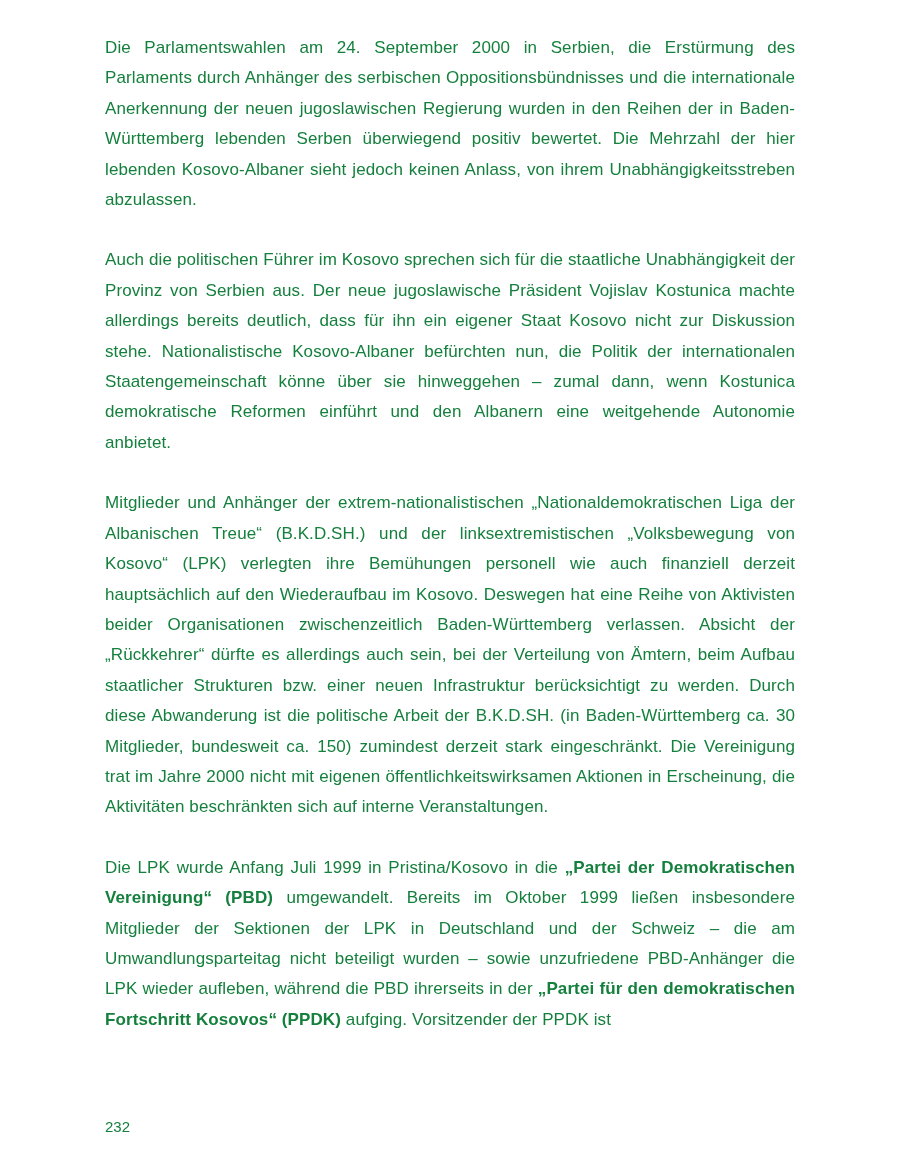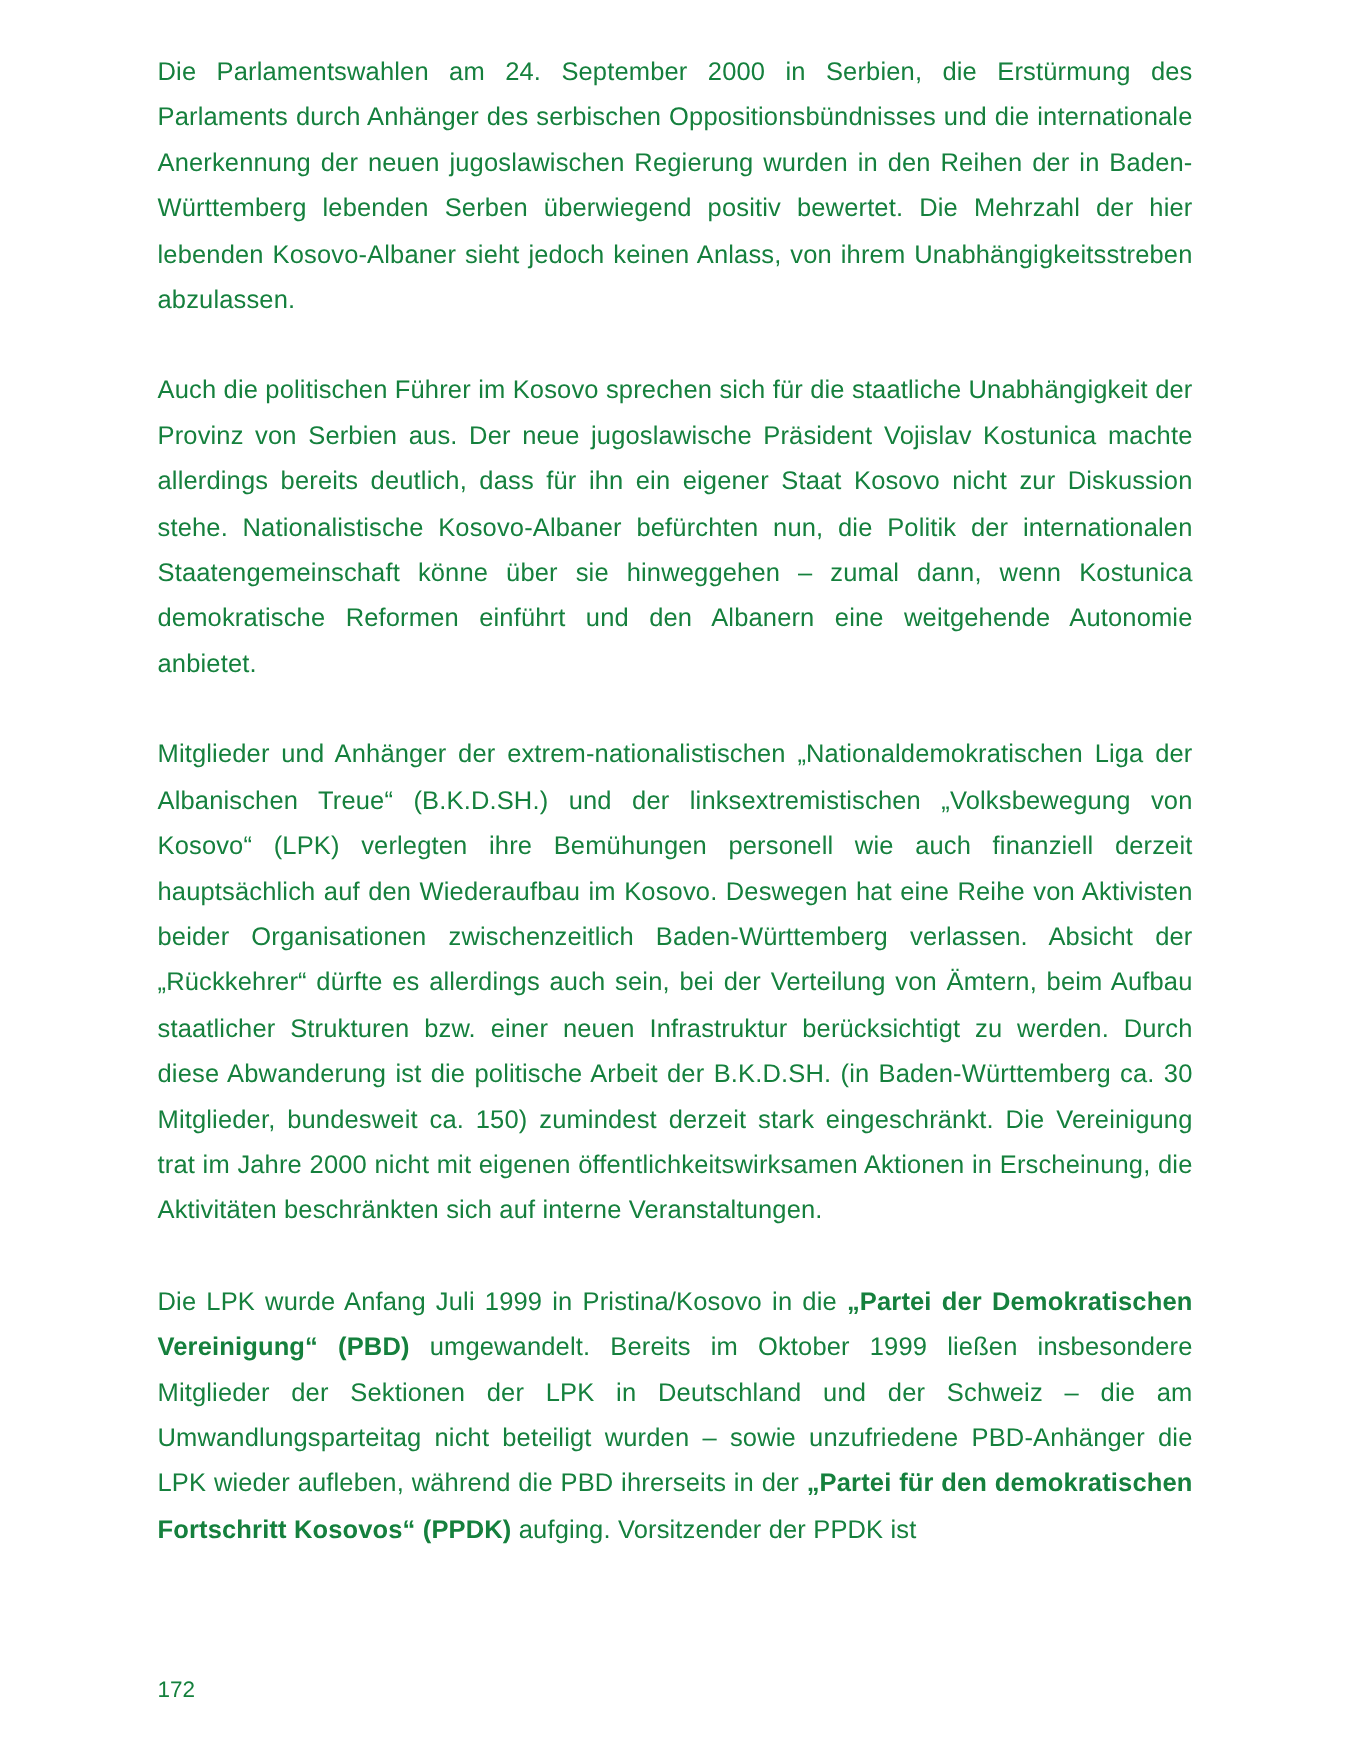--- a/index.html
+++ b/index.html
@@ -44,14 +44,14 @@
 </head>
 <body>
 
 <div class="page" style="background: rgb(255, 255, 255); color: #15803d;">
   <div class="content">
       <p class="para"><span>Die Parlamentswahlen am 24. September 2000 in Serbien, die Erstürmung des Parlaments durch Anhänger des serbischen Oppositionsbündnisses und die internationale Anerkennung der neuen jugoslawischen Regierung wurden in den Reihen der in Baden-Württemberg lebenden Serben überwiegend positiv bewertet. Die Mehrzahl der hier lebenden Kosovo-Albaner sieht jedoch keinen Anlass, von ihrem Unabhängigkeitsstreben abzulassen.</span></p>
       <p class="para"><span>Auch die politischen Führer im Kosovo sprechen sich für die staatliche Unabhängigkeit der Provinz von Serbien aus. Der neue jugoslawische Präsident Vojislav Kostunica machte allerdings bereits deutlich, dass für ihn ein eigener Staat Kosovo nicht zur Diskussion stehe. Nationalistische Kosovo-Albaner befürchten nun, die Politik der internationalen Staatengemeinschaft könne über sie hinweggehen – zumal dann, wenn Kostunica demokratische Reformen einführt und den Albanern eine weitgehende Autonomie anbietet.</span></p>
       <p class="para"><span>Mitglieder und Anhänger der extrem-nationalistischen „Nationaldemokratischen Liga der Albanischen Treue“ (B.K.D.SH.) und der linksextremistischen „Volksbewegung von Kosovo“ (LPK) verlegten ihre Bemühungen personell wie auch finanziell derzeit hauptsächlich auf den Wiederaufbau im Kosovo. Deswegen hat eine Reihe von Aktivisten beider Organisationen zwischenzeitlich Baden-Württemberg verlassen. Absicht der „Rückkehrer“ dürfte es allerdings auch sein, bei der Verteilung von Ämtern, beim Aufbau staatlicher Strukturen bzw. einer neuen Infrastruktur berücksichtigt zu werden. Durch diese Abwanderung ist die politische Arbeit der B.K.D.SH. (in Baden-Württemberg ca. 30 Mitglieder, bundesweit ca. 150) zumindest derzeit stark eingeschränkt. Die Vereinigung trat im Jahre 2000 nicht mit eigenen öffentlichkeitswirksamen Aktionen in Erscheinung, die Aktivitäten beschränkten sich auf interne Veranstaltungen.</span></p>
       <p class="para"><span>Die LPK wurde Anfang Juli 1999 in Pristina/Kosovo in die </span><span class="bold">„Partei der Demokratischen Vereinigung“ (PBD)</span><span> umgewandelt. Bereits im Oktober 1999 ließen insbesondere Mitglieder der Sektionen der LPK in Deutschland und der Schweiz – die am Umwandlungsparteitag nicht beteiligt wurden – sowie unzufriedene PBD-Anhänger die LPK wieder aufleben, während die PBD ihrerseits in der </span><span class="bold">„Partei für den demokratischen Fortschritt Kosovos“ (PPDK)</span><span> aufging. Vorsitzender der PPDK ist</span></p>
     </div>
-  <div class="page-number">172</div>
+  <div class="page-number">232</div>
 </div>
 
 </body></html>

